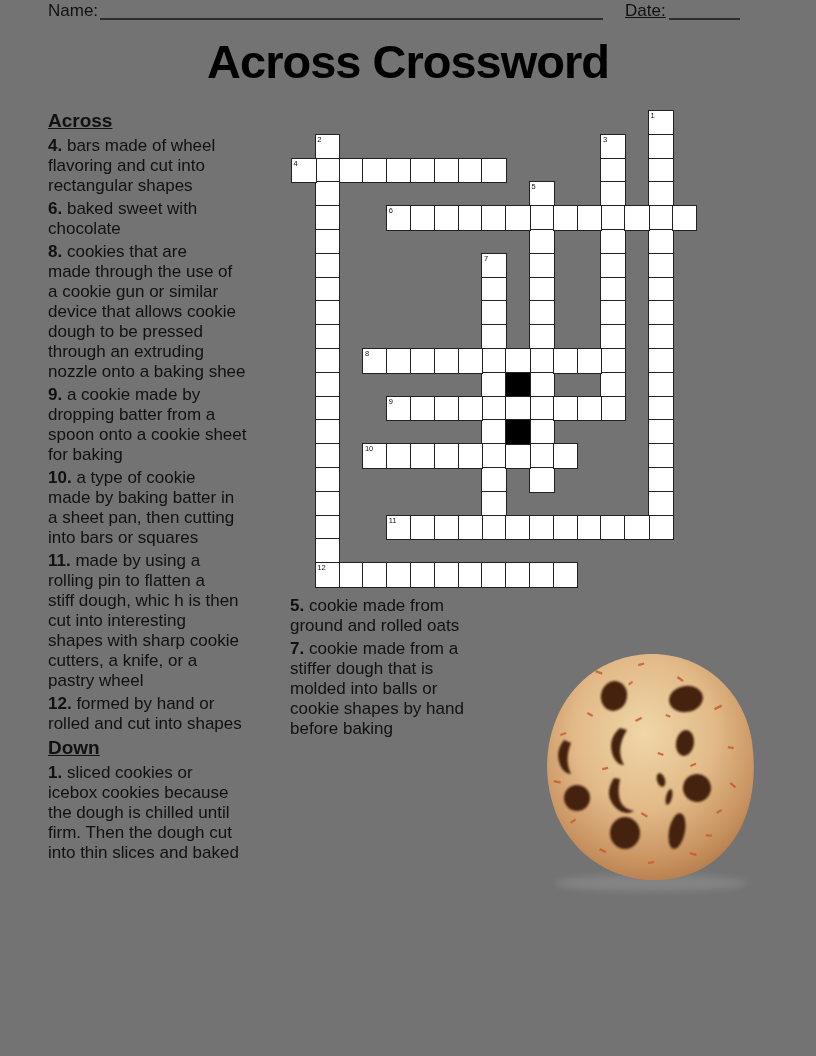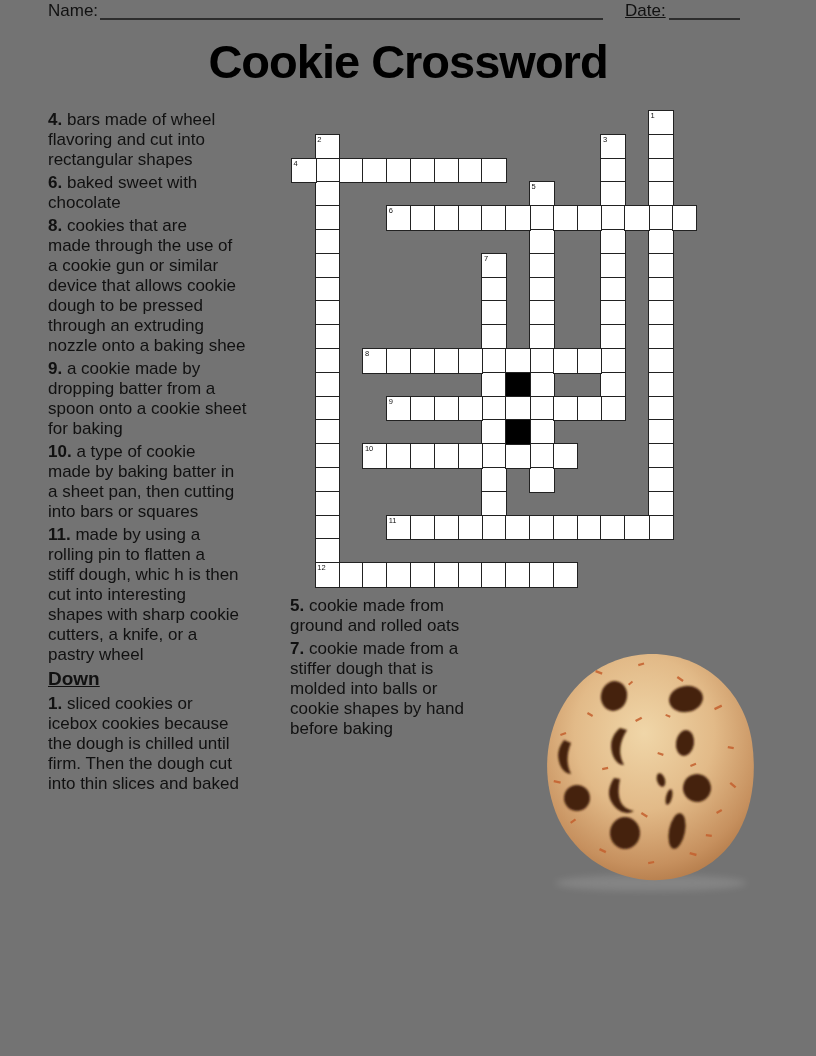--- a/index.html
+++ b/index.html
@@ -37,21 +37,21 @@
 </head>
 <body>
 
 <div class="page">
 
   <span class="hdr-label name-label">Name:</span>
   <div class="blank-line name-line"></div>
   <span class="hdr-label date-label">Date:</span>
   <div class="blank-line date-line"></div>
 
-  <div class="title">Cookie Crossword</div>
+  <div class="title">Across Crossword</div>
 
   <div class="grid">
       <div class="cell" style="left: 357px; top: 0px;">
         <span class="cellnum">1</span>
       </div>
       <div class="cell" style="left: 357px; top: 23.8px;"></div>
       <div class="cell" style="left: 357px; top: 47.6px;"></div>
       <div class="cell" style="left: 357px; top: 71.4px;"></div>
       <div class="cell" style="left: 357px; top: 95.2px;"></div>
       <div class="cell" style="left: 357px; top: 119px;"></div>
@@ -203,20 +203,21 @@
       <div class="cell" style="left: 166.6px; top: 452.2px;"></div>
       <div class="cell" style="left: 190.4px; top: 452.2px;"></div>
       <div class="cell" style="left: 214.2px; top: 452.2px;"></div>
       <div class="cell" style="left: 238px; top: 452.2px;"></div>
       <div class="cell" style="left: 261.8px; top: 452.2px;"></div>
       <div class="cell black" style="left: 214.2px; top: 261.8px;"></div>
       <div class="cell black" style="left: 214.2px; top: 309.4px;"></div>
     </div>
 
   <div class="clue-col col-left">
+    <h2 class="clue-head">Across</h2>
     <p class="clue"><span class="clue-num">4.</span> <span class="clue-text">bars made of wheel
 flavoring and cut into
 rectangular shapes</span></p>
     <p class="clue"><span class="clue-num">6.</span> <span class="clue-text">baked sweet with
 chocolate</span></p>
     <p class="clue"><span class="clue-num">8.</span> <span class="clue-text">cookies that are
 made through the use of
 a cookie gun or similar
 device that allows cookie
 dough to be pressed
@@ -230,20 +231,22 @@
 made by baking batter in
 a sheet pan, then cutting
 into bars or squares</span></p>
     <p class="clue"><span class="clue-num">11.</span> <span class="clue-text">made by using a
 rolling pin to flatten a
 stiff dough, whic h is then
 cut into interesting
 shapes with sharp cookie
 cutters, a knife, or a
 pastry wheel</span></p>
+    <p class="clue"><span class="clue-num">12.</span> <span class="clue-text">formed by hand or
+rolled and cut into shapes</span></p>
     <h2 class="clue-head down">Down</h2>
     <p class="clue"><span class="clue-num">1.</span> <span class="clue-text">sliced cookies or
 icebox cookies because
 the dough is chilled until
 firm. Then the dough cut
 into thin slices and baked</span></p>
   </div>
 
   <div class="clue-col col-mid">
     <p class="clue"><span class="clue-num">5.</span> <span class="clue-text">cookie made from

